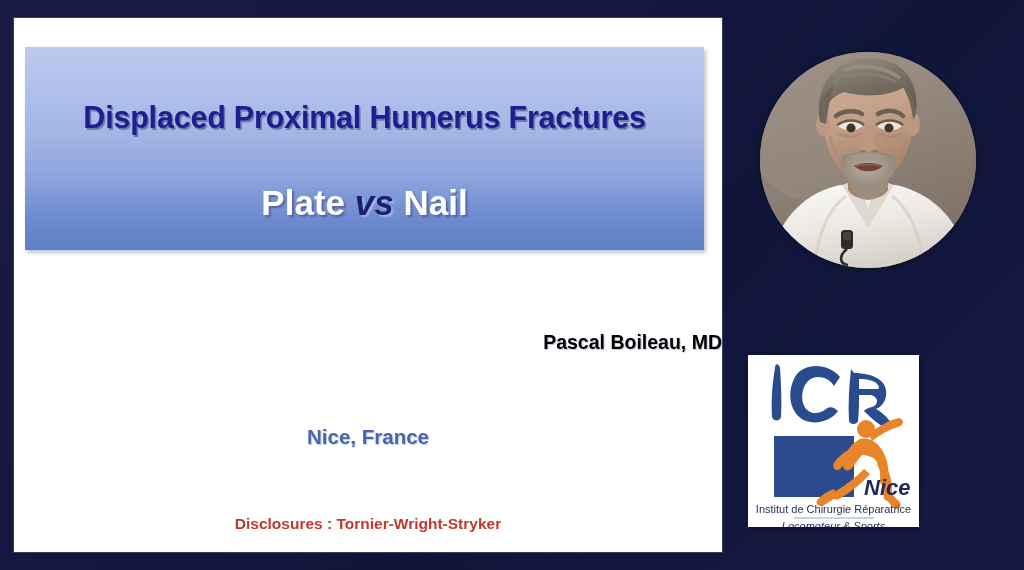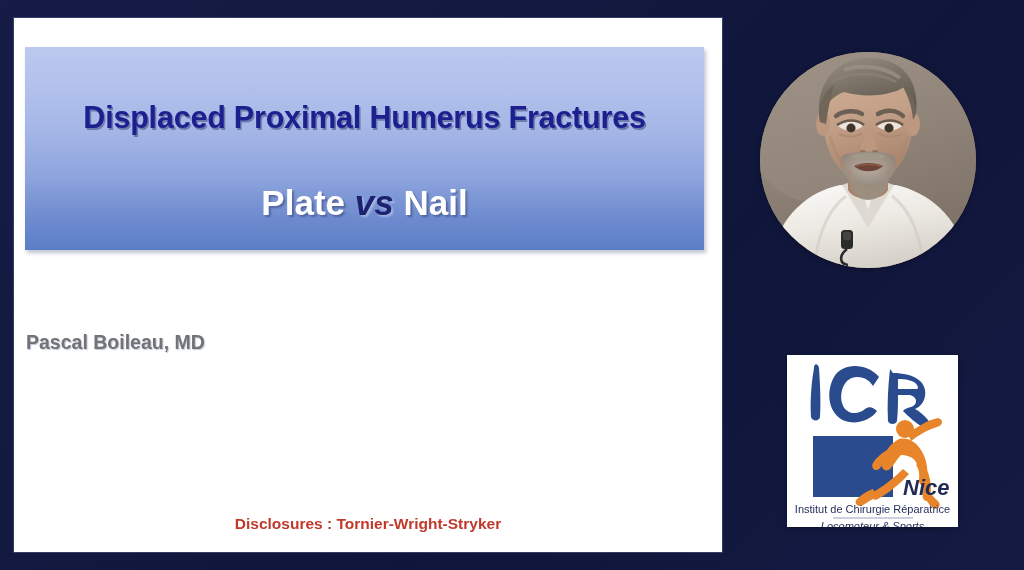--- a/index.html
+++ b/index.html
@@ -81,27 +81,27 @@
   #banner-subtitle .vs {
     color: #1c2270;
     font-style: italic;
     font-weight: bold;
     text-shadow: 2px 2px 2px rgba(255,255,255,0.35);
   }
 
   
   #author-name {
     position: absolute;
-    left: 12px;
+    left: 4px;
     right: 0;
     top: 313px;
-    text-align: left;
+    text-align: right;
     font-size: 19.5px;
     font-weight: bold;
-    color: #737373;
+    color: #000000;
     text-shadow: 1px 1px 1px rgba(140,155,200,0.55);
     white-space: nowrap;
   }
 
   #author-city {
     position: absolute;
     left: 0;
     right: 0;
     top: 407px;
     text-align: center;
@@ -134,21 +134,21 @@
     border-radius: 50%;
     overflow: hidden;
     background: #8e8178;
     box-shadow: 0 1px 5px rgba(0,0,0,0.35);
   }
   #webcam svg { display: block; }
 
   
   #logo {
     position: absolute;
-    left: 787px;
+    left: 748px;
     top: 355px;
     width: 171px;
     height: 172px;
     background: #ffffff;
     box-shadow: 0 1px 4px rgba(0,0,0,0.3);
   }
   #logo svg { display: block; }
   .logo-nice {
     font-family: "Liberation Sans", sans-serif;
     font-weight: bold;
@@ -179,20 +179,21 @@
       <div id="banner-subtitle">
         <span>Plate</span>
         <span class="vs">vs</span>
         <span>Nail</span>
       </div>
 
     </div>
 
     <div id="author-name">Pascal Boileau, MD</div>
 
+    <div id="author-city">Nice, France</div>
 
     <div id="disclosures">Disclosures : Tornier-Wright-Stryker</div>
 
   </div>
 
   <div id="webcam">
     <svg width="216" height="216" viewBox="0 0 216 216">
       <defs>
         <linearGradient id="bgWall" x1="0" y1="0" x2="0.3" y2="1">
           <stop offset="0%" stop-color="#a19489"></stop>

